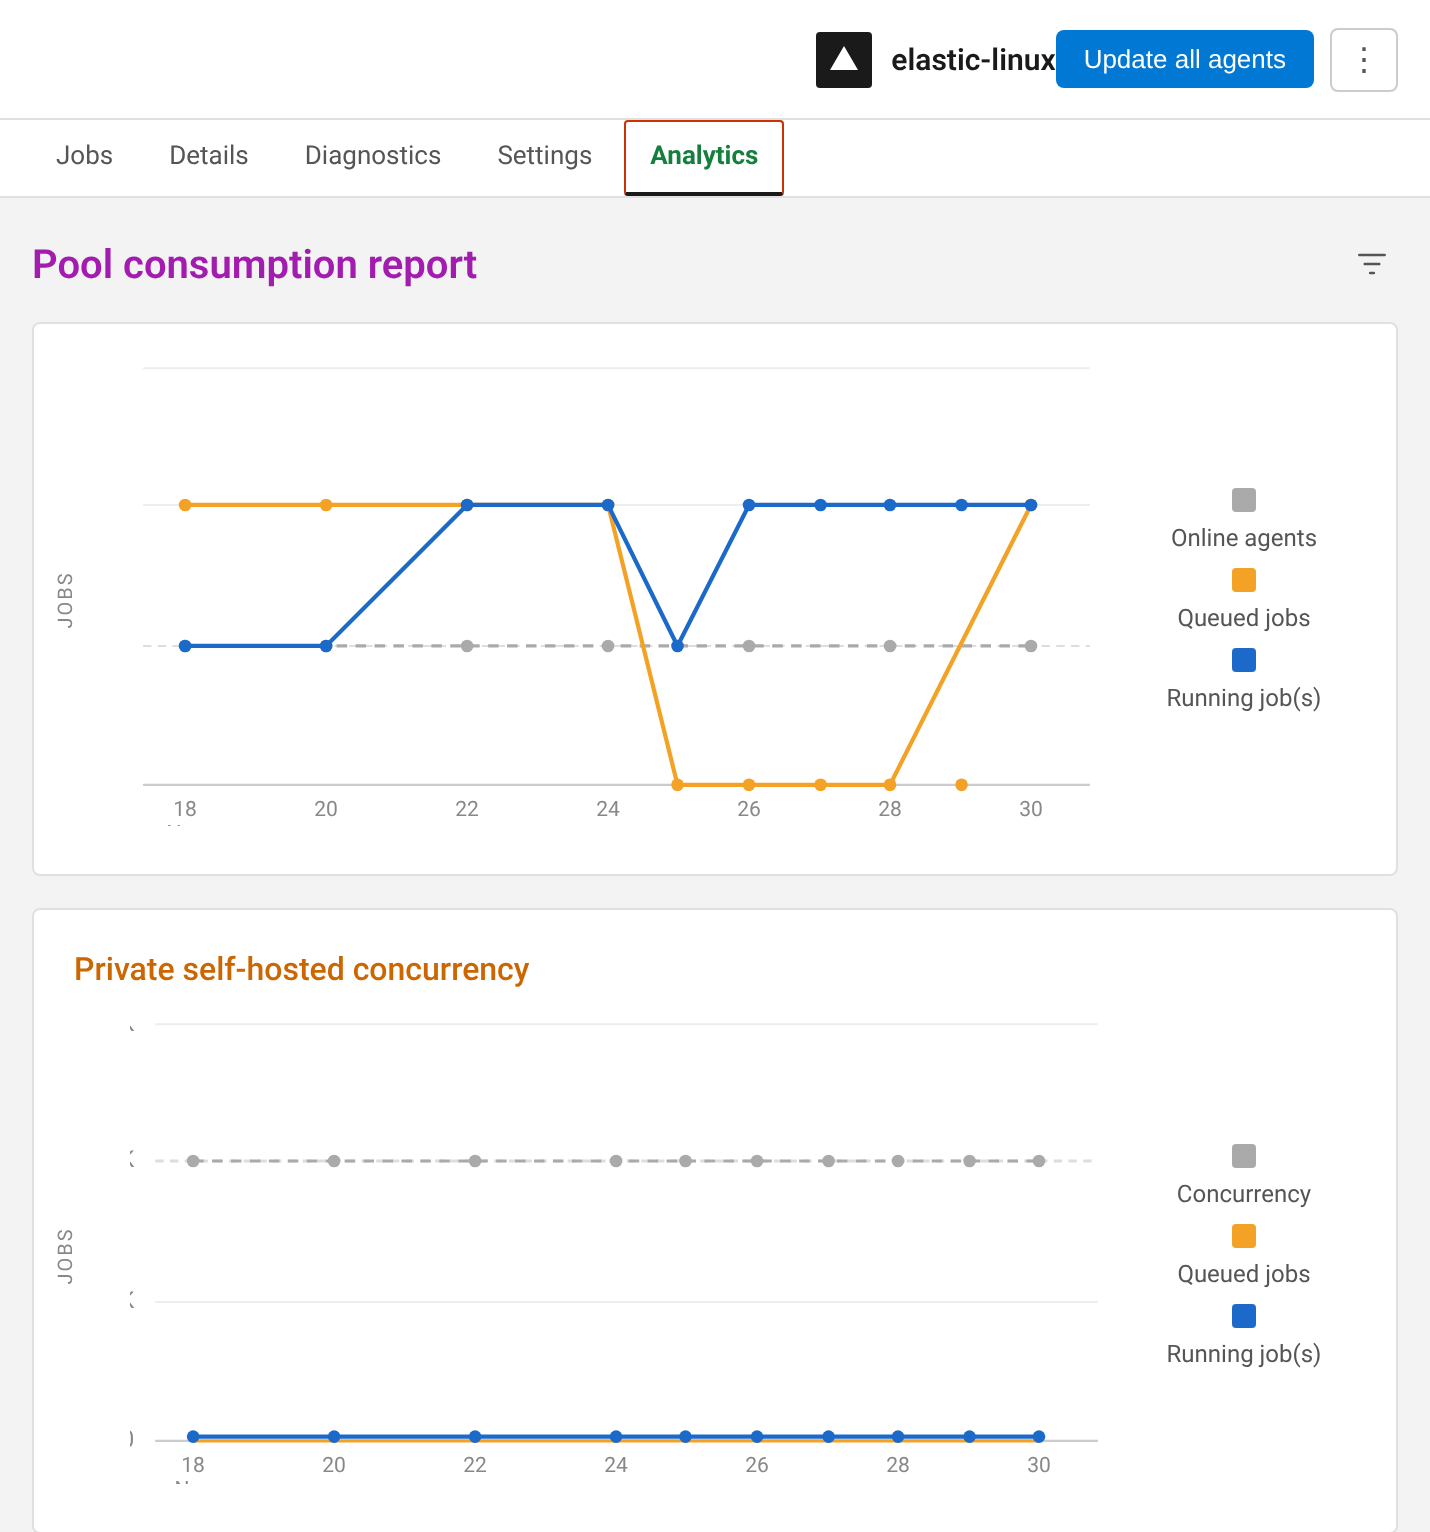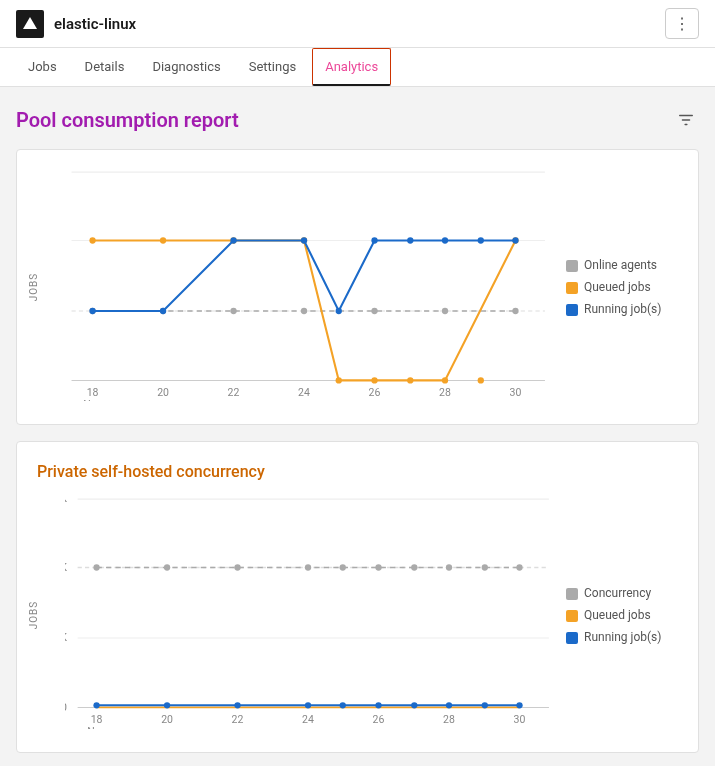--- a/index.html
+++ b/index.html
@@ -1,48 +1,48 @@
 <!DOCTYPE html>
 <html><head>
   <meta charset="utf-8">
   <style>
     * { box-sizing: border-box; margin: 0; padding: 0; }
     body { font-family: -apple-system, BlinkMacSystemFont, 'Segoe UI', Roboto, sans-serif; font-size: 13px; background: #f3f3f3; color: #333; }
 
     
-    .header { background: #fff; border-bottom: 1px solid #e0e0e0; padding: 0 16px; display: flex; align-items: center; height: 48px; justify-content: space-between; }
+    .header { background: #fff; border-bottom: 1px solid #e0e0e0; padding: 0 16px; display: flex; align-items: center; height: 60px; justify-content: flex-end; }
     .header-left { display: flex; align-items: center; gap: 10px; }
     .logo-box { width: 28px; height: 28px; background: #1a1a1a; display: flex; align-items: center; justify-content: center; border-radius: 2px; }
     .logo-box svg { fill: white; }
     .org-name { font-size: 15px; font-weight: 600; color: #1a1a1a; }
     .header-right { display: flex; align-items: center; gap: 8px; }
     .update-btn { background: #0078d4; color: #fff; border: none; border-radius: 4px; padding: 7px 14px; font-size: 13px; font-weight: 500; cursor: pointer; }
     .more-btn { background: transparent; border: 1px solid #ccc; border-radius: 4px; padding: 5px 8px; cursor: pointer; color: #555; font-size: 16px; display: flex; align-items: center; }
 
     
     .nav { background: #fff; border-bottom: 1px solid #e0e0e0; padding: 0 16px; display: flex; align-items: center; gap: 4px; }
     .nav-item { padding: 10px 12px; font-size: 13px; color: #555; cursor: pointer; text-decoration: none; border-bottom: 2px solid transparent; display: block; }
-    .nav-item.active { color: #ec4899; border-bottom: 2px solid #1a1a1a; font-weight: 400; }
+    .nav-item.active { color: #15803d; border-bottom: 2px solid #1a1a1a; font-weight: 700; }
     .nav-item.highlighted { border: 1.5px solid #cc3300; border-bottom: 2px solid #1a1a1a; border-radius: 2px; }
 
     
     .page { padding: 20px 16px; }
     .page-header { display: flex; align-items: center; justify-content: space-between; margin-bottom: 16px; }
     .page-title { font-size: 20px; font-weight: 600; color: #a21caf; }
     .page-actions { display: flex; align-items: center; gap: 8px; }
     .purchase-btn { background: #0078d4; color: #fff; border: none; border-radius: 4px; padding: 7px 14px; font-size: 13px; font-weight: 500; cursor: pointer; }
     .filter-btn { background: transparent; border: none; cursor: pointer; padding: 4px; display: flex; align-items: center; color: #555; }
 
     
     .card { background: #fff; border-radius: 4px; border: 1px solid #e0e0e0; padding: 20px; margin-bottom: 16px; }
     .card-title { font-size: 16px; font-weight: 500; color: #cc6600; margin-bottom: 16px; }
     .chart-area { display: flex; align-items: stretch; gap: 16px; }
     .chart-wrapper { flex: 1; position: relative; }
     .chart-legend { display: flex; flex-direction: column; gap: 8px; justify-content: center; padding-left: 8px; min-width: 120px; }
-    .legend-item { display: flex; align-items: flex-end; gap: 6px; font-size: 12px; color: #555; }
+    .legend-item { display: flex; align-items: center; gap: 6px; font-size: 12px; color: #555; flex-direction: column; }
     .legend-dot { width: 12px; height: 12px; border-radius: 2px; flex-shrink: 0; }
     .legend-dot.gray { background: #aaa; }
     .legend-dot.orange { background: #f4a226; }
     .legend-dot.blue { background: #1b6ac9; }
 
     
     .y-axis-label { position: absolute; left: -18px; top: 50%; transform: translateY(-50%) rotate(-90deg); font-size: 10px; color: #888; letter-spacing: 1px; text-transform: uppercase; white-space: nowrap; }
 
     svg.chart { width: 100%; }
   </style>
@@ -52,20 +52,21 @@
 <div class="header">
   <div class="header-left">
     <div class="logo-box">
       <svg width="16" height="16" viewBox="0 0 16 16">
           <polygon points="8,1 15,13 1,13" fill="white"></polygon>
         </svg>
     </div>
     <span class="org-name">elastic-linux</span>
   </div>
   <div class="header-right">
+    <button class="update-btn">Update all agents</button>
     <button class="more-btn">⋮</button>
   </div>
 </div>
 
 <nav class="nav">
   <a class="nav-item">Jobs</a>
   <a class="nav-item">Details</a>
   <a class="nav-item">Diagnostics</a>
   <a class="nav-item">Settings</a>
   <a class="nav-item active highlighted">Analytics</a>

